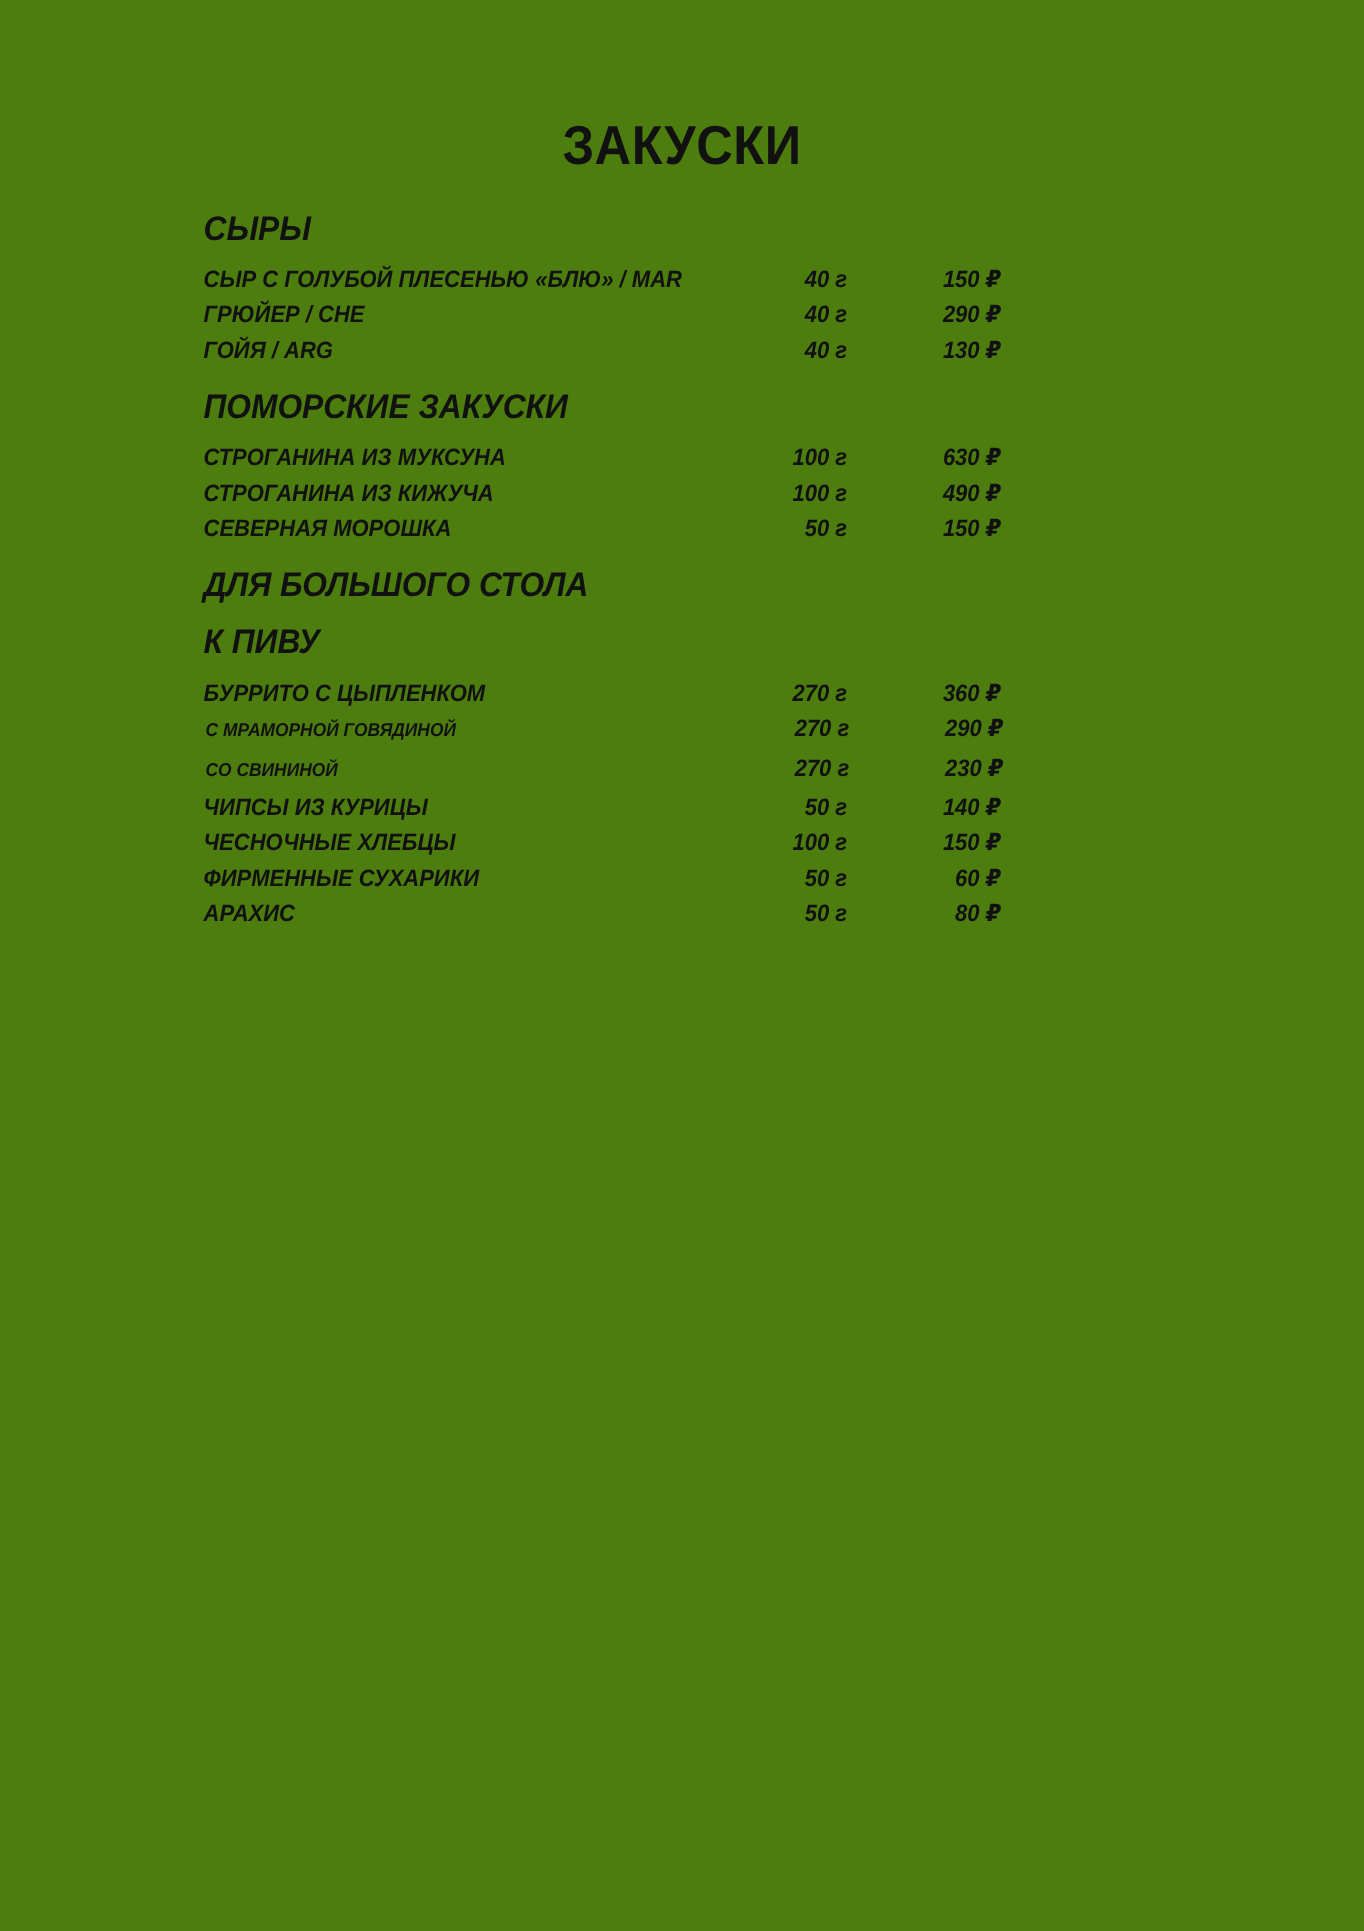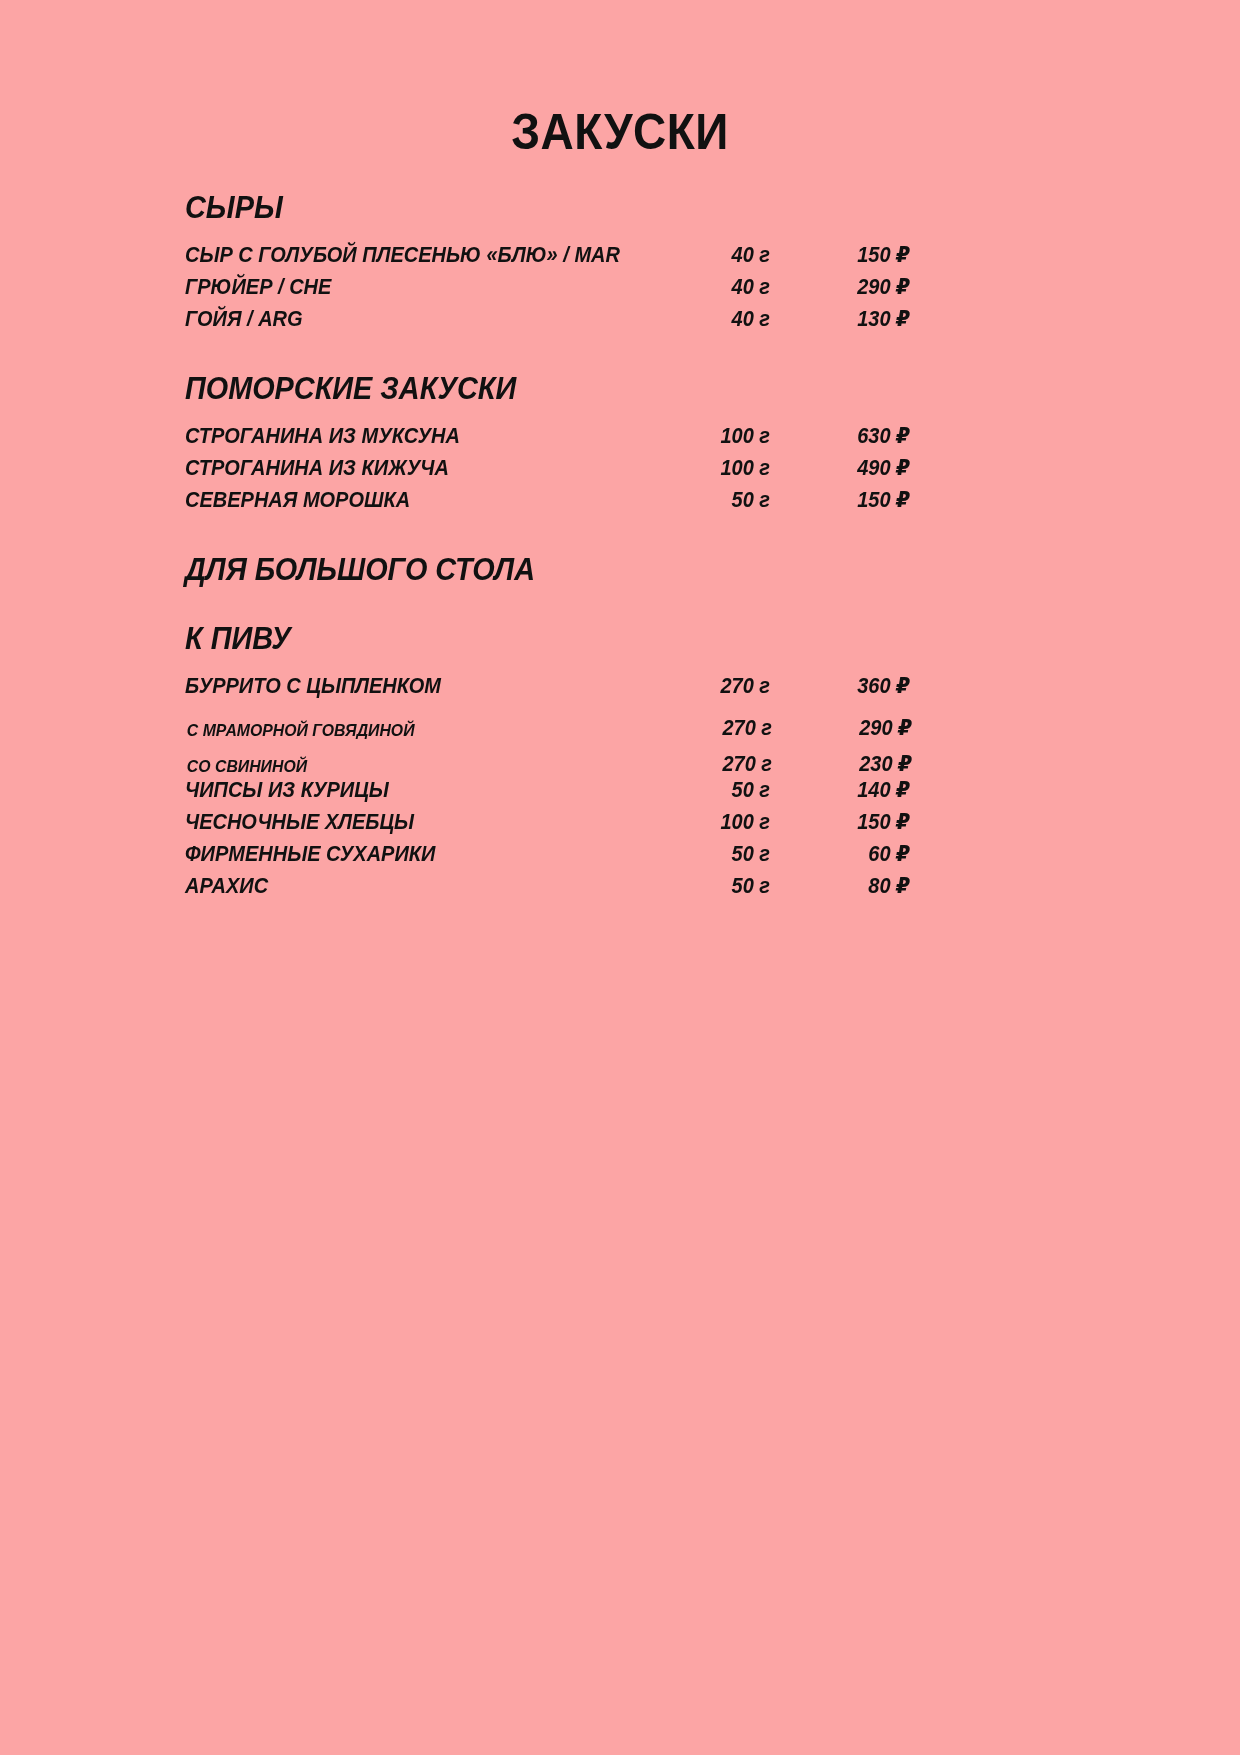--- a/index.html
+++ b/index.html
@@ -13,21 +13,21 @@
     height: 1755px;
     font-family: "Liberation Sans", "DejaVu Sans", sans-serif;
     color: #111111;
     -webkit-font-smoothing: antialiased;
   }
 
   .page {
     position: relative;
     width: 1240px;
     height: 1755px;
-    background: #fca5a5;
+    background: #4d7c0f;
     box-sizing: border-box;
   }
 
   
   .page-title {
     text-align: center;
     font-size: 50px;
     font-weight: 700;
     letter-spacing: 0.5px;
     margin: 0;
@@ -43,21 +43,21 @@
     left: 185px;
     top: 190px;
     width: 725px;
   }
 
   .section {
     margin-bottom: 0;
     font-style: italic;
   }
   .section + .section {
-    margin-top: 33px;
+    margin-top: 14px;
   }
 
   .section-title {
     font-size: 31px;
     font-weight: 700;
     letter-spacing: 0px;
     text-transform: uppercase;
     margin: 0 0 16px 0;
     transform: scaleX(0.93);
     transform-origin: left top;
@@ -103,21 +103,20 @@
     font-size: 21.5px;
     font-weight: 700;
     white-space: nowrap;
     transform: scaleX(0.93);
     transform-origin: right center;
   }
 
   
   .row.sub {
     height: 36px;
-    align-items: flex-end;
   }
   .row.sub .row-name {
     font-size: 17px;
     font-weight: 700;
     padding-left: 2px;
   }
   .row.sub .row-weight,
   .row.sub .row-price {
     font-size: 21.5px;
   }

